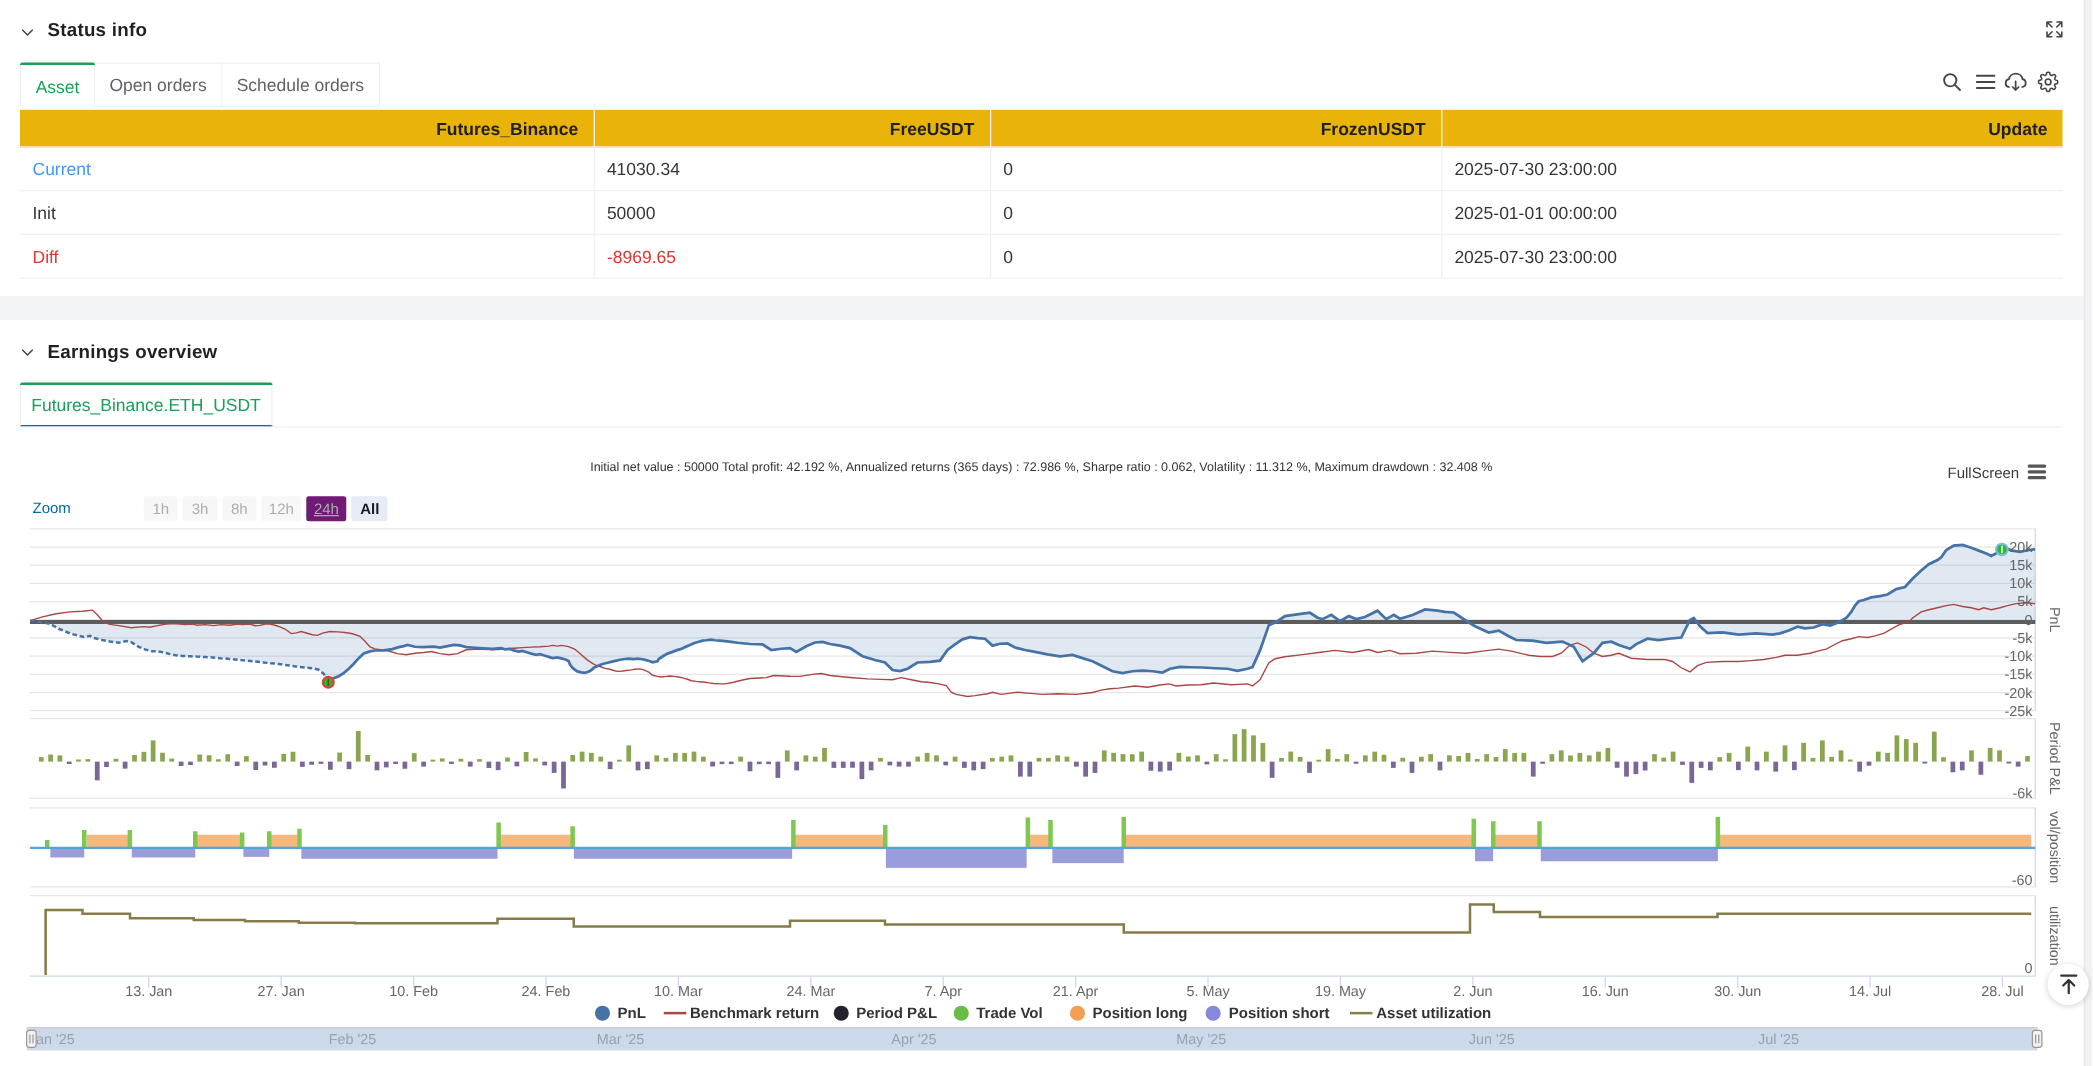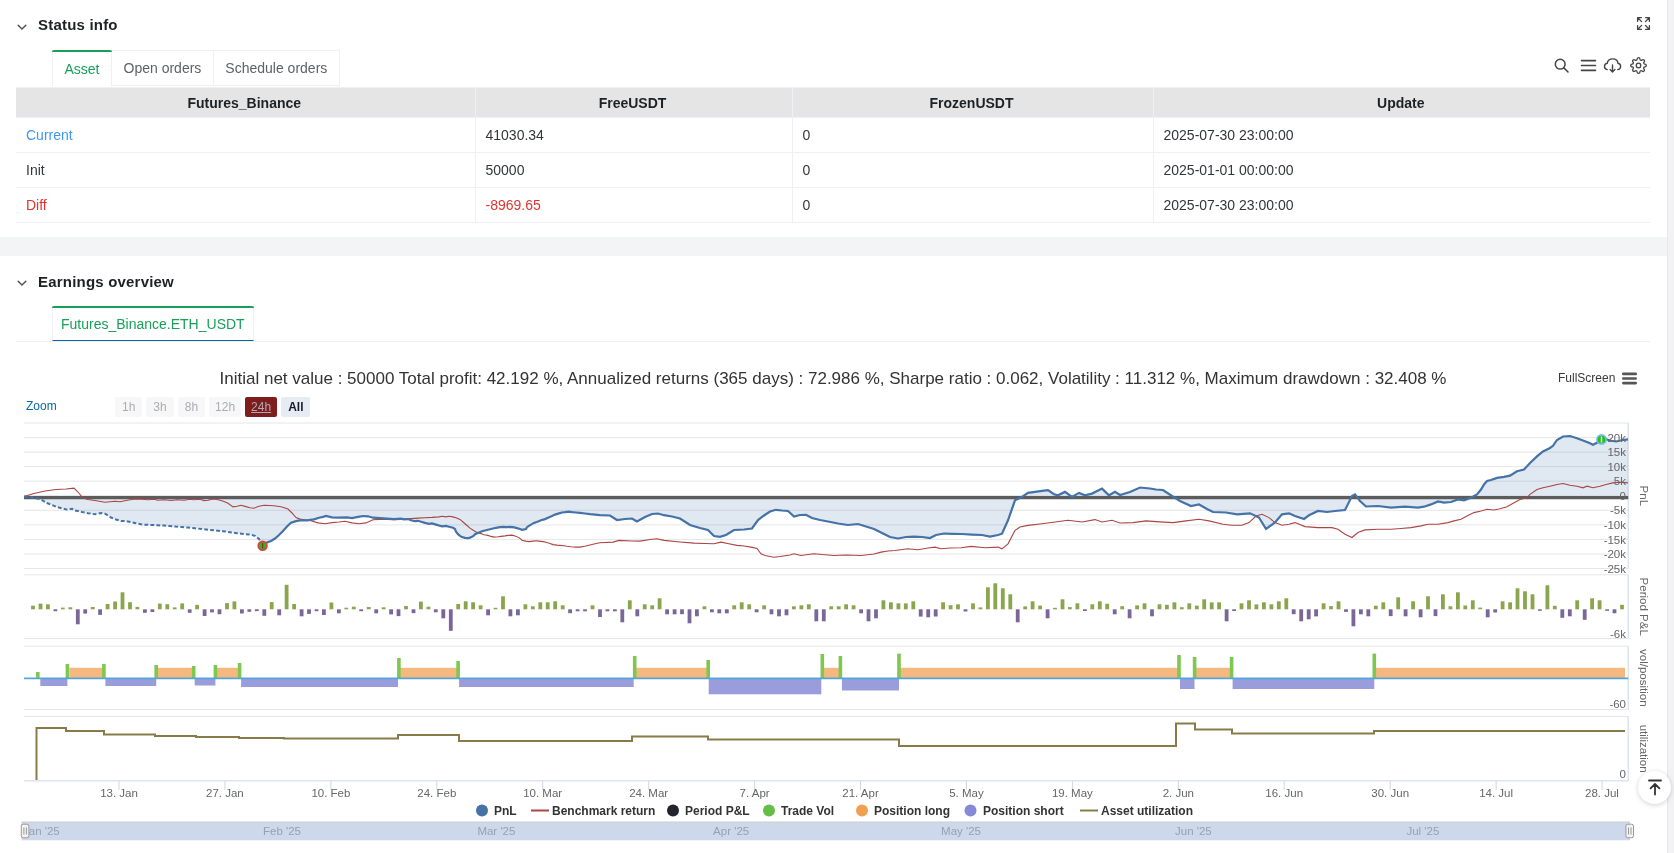--- a/index.html
+++ b/index.html
@@ -3,27 +3,27 @@
 <style>
 * { margin:0; padding:0; box-sizing:border-box; }
 html,body { width:1674px; height:853px; background:#fff; overflow:hidden;
   font-family:"Liberation Sans", sans-serif; position:relative; }
 .abs { position:absolute; }
 .sec-title { font-size:15px; font-weight:600; color:#1e2124; letter-spacing:.2px; }
 .tabrow { position:absolute; display:flex; }
 .tab { height:36px; background:#fff; border:1px solid #efeff5; border-left:none;
   display:flex; align-items:center; justify-content:center; font-size:14px; color:#5e6266;
   position:relative; padding:0 11.5px; }
-.tab.first { border-left:1px solid #efeff5;margin-left:36px; }
+.tab.first { border-left:1px solid #efeff5; }
 .tab.active { color:#18a058; border-bottom:none; }
 .tab.active::before { content:""; position:absolute; top:-1px; left:-1px; right:-1px;
   height:2px; background:#18a058; border-radius:2px 2px 0 0; }
 table.nt { border-collapse:collapse; width:1634px; font-size:14px; color:#333639; }
 table.nt th:last-child, table.nt td:last-child { border-right:none; }
-table.nt th { background:#e5e5e5; font-weight:600; color:#1d2124; text-align:center;
+table.nt th { background:#eab308; font-weight:600; color:#1d2124; text-align:right;
   height:30px; padding:0 12px 0 10px; border-top:1px solid #efeff5; border-bottom:1px solid #efeff5; border-right:1px solid #efeff5; }
 table.nt td { height:35px; padding:0 12px 0 10px; border-bottom:1px solid #efeff5; border-right:1px solid #efeff5; }
 </style></head>
 <body>
 
 <div class="abs" style="left:16px; top:19px;"><svg width="12" height="12" viewBox="0 0 12 12" fill="none" stroke="#4b4e52" stroke-width="1.4" stroke-linecap="round" stroke-linejoin="round">
       <path d="M2.2 4.2 6 8l3.8-3.8"></path>
     </svg></div>
 <div class="abs sec-title" style="left:38px; top:16px;">Status info</div>
 
@@ -94,33 +94,33 @@
 <div class="abs" style="left:16px; top:275px;"><svg width="12" height="12" viewBox="0 0 12 12" fill="none" stroke="#4b4e52" stroke-width="1.4" stroke-linecap="round" stroke-linejoin="round">
       <path d="M2.2 4.2 6 8l3.8-3.8"></path>
     </svg></div>
 <div class="abs sec-title" style="left:38px; top:273px;">Earnings overview</div>
 
 <div class="abs" style="left:16px; top:341px; width:1634px; height:1px; background:#efeff5;"></div>
 <div class="tabrow" style="left:16px; top:306px;">
   <div class="tab first active" style="height:35px; border-bottom:1px solid #0369a1; padding:0 8px;">Futures_Binance.ETH_USDT</div>
 </div>
 
-<div class="abs" style="left:0; top:369px; width:1666px; text-align:center; font-size:17px; color:#333;">Initial net value : 50000 Total profit: 42.192 %, Annualized returns (365 days) : 72.986 %, Sharpe ratio : 0.062, Volatility : 11.312 %, Maximum drawdown : 32.408 %</div>
+<div class="abs" style="left:0; top:369px; width:1666px; text-align:center; font-size:10px; color:#333;">Initial net value : 50000 Total profit: 42.192 %, Annualized returns (365 days) : 72.986 %, Sharpe ratio : 0.062, Volatility : 11.312 %, Maximum drawdown : 32.408 %</div>
 <div class="abs" style="left:1558px; top:371px; font-size:12px; color:#3a3a3a;">FullScreen</div>
 <div class="abs" style="left:1622px; top:371px;"><svg width="15" height="13" viewBox="0 0 15 13" fill="none" stroke="#555" stroke-width="2.6" stroke-linecap="round">
       <path d="M1.3 1.9h12.4M1.3 6.5h12.4M1.3 11.1h12.4"></path>
     </svg></div>
 
 <div class="abs" style="left:26px; top:399px; font-size:12px; color:#0369a1;">Zoom</div>
 <div class="abs" style="left:76px; top:397px; display:flex; gap:4px; font-size:12px;margin-left:39px;">
   <div style="background:#f7f7f7; color:#a9adb5; padding:3px 7px; border-radius:2px;">1h</div>
   <div style="background:#f7f7f7; color:#a9adb5; padding:3px 7px; border-radius:2px;">3h</div>
   <div style="background:#f7f7f7; color:#a9adb5; padding:3px 7px; border-radius:2px;">8h</div>
   <div style="background:#f7f7f7; color:#a9adb5; padding:3px 6px; border-radius:2px;">12h</div>
-  <div style="background:#7f1d1d; color:#a9adb5; padding:3px 6px; border-radius:2px;text-decoration:underline;">24h</div>
+  <div style="background:#701a75; color:#a9adb5; padding:3px 6px; border-radius:2px;text-decoration:underline;">24h</div>
   <div style="background:#e6ebf4; color:#16192b; font-weight:bold; padding:3px 7px; border-radius:2px;text-align:center;">All</div>
 </div>
 
 <svg class="abs" style="left:0; top:0;" width="1674" height="853" viewBox="0 0 1674 853" font-family="Liberation Sans, sans-serif">
 <line x1="24" y1="423.0" x2="1628.2" y2="423.0" stroke="#e6e6e6" stroke-width="1"></line>
 <line x1="24" y1="437.6" x2="1628.2" y2="437.6" stroke="#e6e6e6" stroke-width="1"></line>
 <line x1="24" y1="452.1" x2="1628.2" y2="452.1" stroke="#e6e6e6" stroke-width="1"></line>
 <line x1="24" y1="466.6" x2="1628.2" y2="466.6" stroke="#e6e6e6" stroke-width="1"></line>
 <line x1="24" y1="481.2" x2="1628.2" y2="481.2" stroke="#e6e6e6" stroke-width="1"></line>
 <line x1="24" y1="495.8" x2="1628.2" y2="495.8" stroke="#e6e6e6" stroke-width="1"></line>

